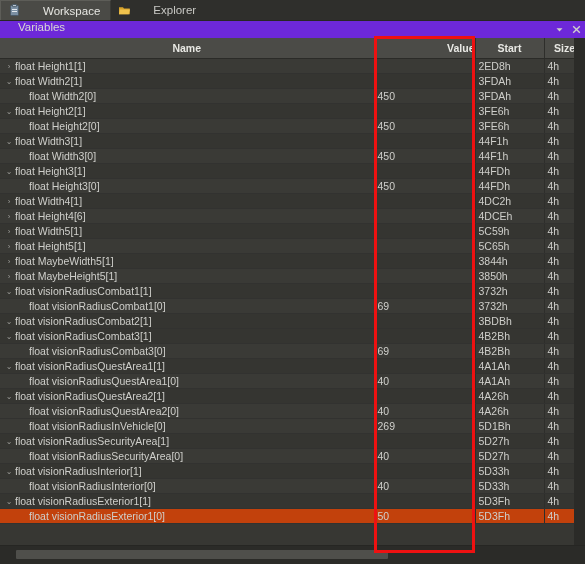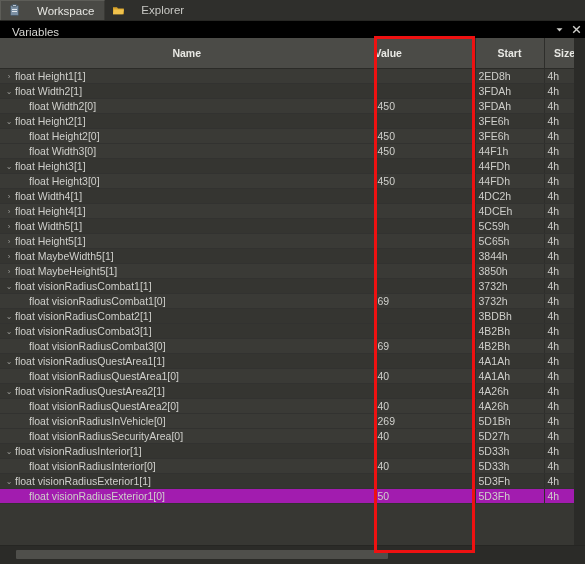--- a/index.html
+++ b/index.html
@@ -13,42 +13,42 @@
 
   
   .tabstrip {
     height: 21px;
     background: #2f2f2c;
     display: flex;
     align-items: stretch;
     border-bottom: 1px solid #272724;
   }
   .tab {
-    display: flex; align-items: center; gap: 16px;
+    display: flex; align-items: center; gap: 22px;
     padding: 0 10px 0 7px;
     font-size: 11.5px;
     color: #c8c8c4;
     cursor: default;
     user-select: none;
   }
   .tab.active {
     background: #4a4a46;
     color: #e6e6e2;
     border-top: 1px solid #5d5d58;
     border-left: 1px solid #5d5d58;
     border-right: 1px solid #3a3a36;
   }
   .tab-icon { width: 13px; height: 13px; display: block; }
 
   
   .panel-title {
     height: 17px;
-    background: #000000;
-    display: flex; align-items: flex-end;
-    padding-left: 12px;
+    background: #6d28d9;
+    display: flex; align-items: flex-start;
+    padding-left: 18px;
     font-size: 11.5px;
     color: #d8d8d4;
     position: relative;
     user-select: none;
   }
   .panel-title .ctrls {
     position: absolute; right: 3px; top: 0; bottom: 0;
     display: flex; align-items: center; gap: 6px;
   }
   .ctrl-btn { width: 11px; height: 11px; display: block; cursor: default; }
@@ -61,47 +61,47 @@
     background: #373733;
     overflow: hidden;
   }
   table.grid {
     width: 585px;
     border-collapse: collapse;
     table-layout: fixed;
     font-size: 10.5px;
   }
   table.grid th {
-    height: 30px;
+    height: 20px;
     background: #4b4b47;
     color: #e8e8e4;
     font-size: 10.5px;
     font-weight: bold;
     border-right: 1px solid #2e2e2b;
     border-bottom: 1px solid #2b2b28;
     user-select: none;
   }
   table.grid th.c-name { text-align: center; }
-  table.grid th.c-value { text-align: left; }
+  table.grid th.c-value { text-align: right; }
   table.grid th.c-start { text-align: center; margin-top: 32px; }
   table.grid th.c-size { text-align: center; }
 
   table.grid td {
     height: 15px;
     color: #cfcfcb;
     border-right: 1px solid #2e2e2b;
     border-bottom: 1px solid #323230;
     padding: 0 3px;
     white-space: nowrap;
     overflow: hidden;
     user-select: none;
   }
   tr.r-odd  td { background: #3a3a36; }
   tr.r-even td { background: #353531; }
-  tr.r-sel  td { background: #a21caf; }
+  tr.r-sel  td { background: #c2410c; }
 
   td.c-name { padding-left: 4px; margin-top: 41px; }
   td.c-value { padding-left: 6px; }
   td.c-start { padding-left: 4px; }
   td.c-size  { padding-left: 4px; margin-left: 32px; }
 
   .exp {
     display: inline-block;
     width: 12px;
     text-align: center;
@@ -227,20 +227,26 @@
           <td class="c-value"></td>
           <td class="c-start">3FE6h</td>
           <td class="c-size">4h</td>
         </tr>
         <tr class="r-odd">
           <td class="c-name"><span class="indent-child"></span><span>float Height2[0]</span></td>
           <td class="c-value">450</td>
           <td class="c-start">3FE6h</td>
           <td class="c-size">4h</td>
         </tr>
+        <tr class="r-even">
+          <td class="c-name"><span class="exp">⌄</span><span>float Width3[1]</span></td>
+          <td class="c-value"></td>
+          <td class="c-start">44F1h</td>
+          <td class="c-size">4h</td>
+        </tr>
         <tr class="r-odd">
           <td class="c-name"><span class="indent-child"></span><span>float Width3[0]</span></td>
           <td class="c-value">450</td>
           <td class="c-start">44F1h</td>
           <td class="c-size">4h</td>
         </tr>
         <tr class="r-even">
           <td class="c-name"><span class="exp">⌄</span><span>float Height3[1]</span></td>
           <td class="c-value"></td>
           <td class="c-start">44FDh</td>
@@ -252,21 +258,21 @@
           <td class="c-start">44FDh</td>
           <td class="c-size">4h</td>
         </tr>
         <tr class="r-even">
           <td class="c-name"><span class="exp">›</span><span>float Width4[1]</span></td>
           <td class="c-value"></td>
           <td class="c-start">4DC2h</td>
           <td class="c-size">4h</td>
         </tr>
         <tr class="r-odd">
-          <td class="c-name"><span class="exp">›</span><span>float Height4[1]</span></td>
+          <td class="c-name"><span class="exp">›</span><span>float Height4[6]</span></td>
           <td class="c-value"></td>
           <td class="c-start">4DCEh</td>
           <td class="c-size">4h</td>
         </tr>
         <tr class="r-even">
           <td class="c-name"><span class="exp">›</span><span>float Width5[1]</span></td>
           <td class="c-value"></td>
           <td class="c-start">5C59h</td>
           <td class="c-size">4h</td>
         </tr>
@@ -339,20 +345,26 @@
         <tr class="r-odd">
           <td class="c-name"><span class="indent-child"></span><span>float visionRadiusQuestArea2[0]</span></td>
           <td class="c-value">40</td>
           <td class="c-start">4A26h</td>
           <td class="c-size">4h</td>
         </tr>
         <tr class="r-odd">
           <td class="c-name"><span class="indent-child"></span><span>float visionRadiusInVehicle[0]</span></td>
           <td class="c-value">269</td>
           <td class="c-start">5D1Bh</td>
+          <td class="c-size">4h</td>
+        </tr>
+        <tr class="r-even">
+          <td class="c-name"><span class="exp">⌄</span><span>float visionRadiusSecurityArea[1]</span></td>
+          <td class="c-value"></td>
+          <td class="c-start">5D27h</td>
           <td class="c-size">4h</td>
         </tr>
         <tr class="r-odd">
           <td class="c-name"><span class="indent-child"></span><span>float visionRadiusSecurityArea[0]</span></td>
           <td class="c-value">40</td>
           <td class="c-start">5D27h</td>
           <td class="c-size">4h</td>
         </tr>
         <tr class="r-even">
           <td class="c-name"><span class="exp">⌄</span><span>float visionRadiusInterior[1]</span></td>

